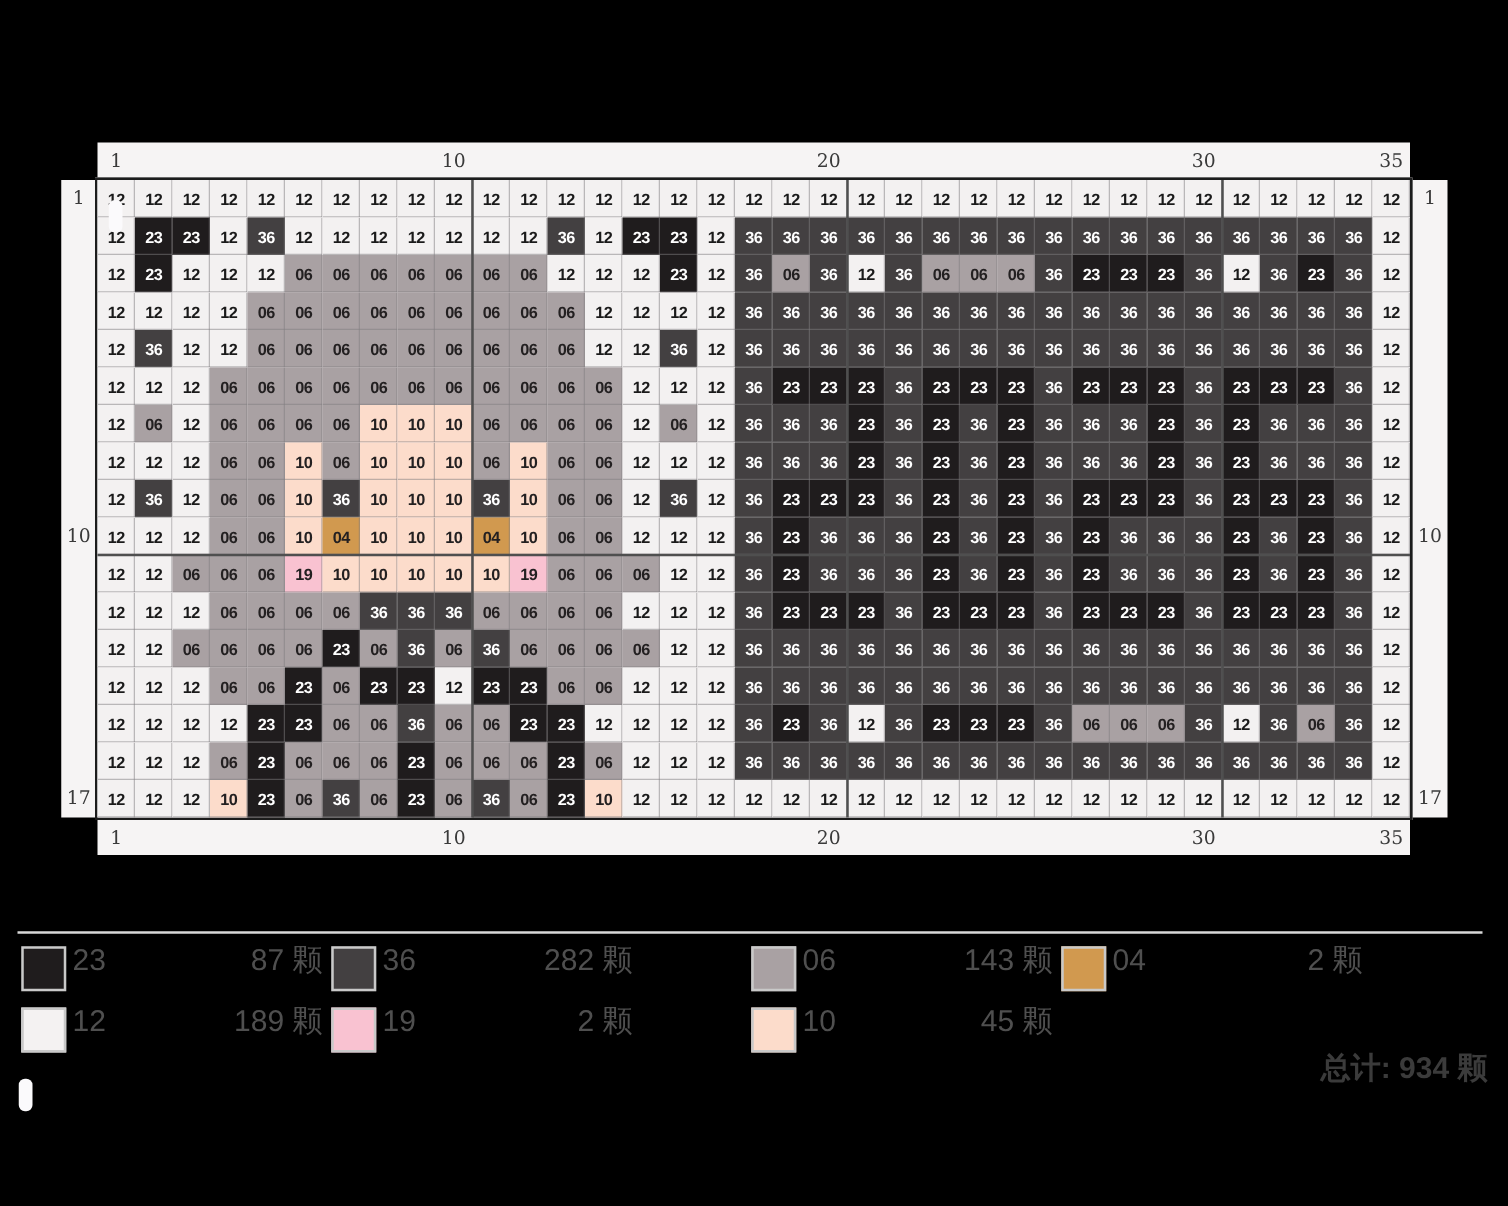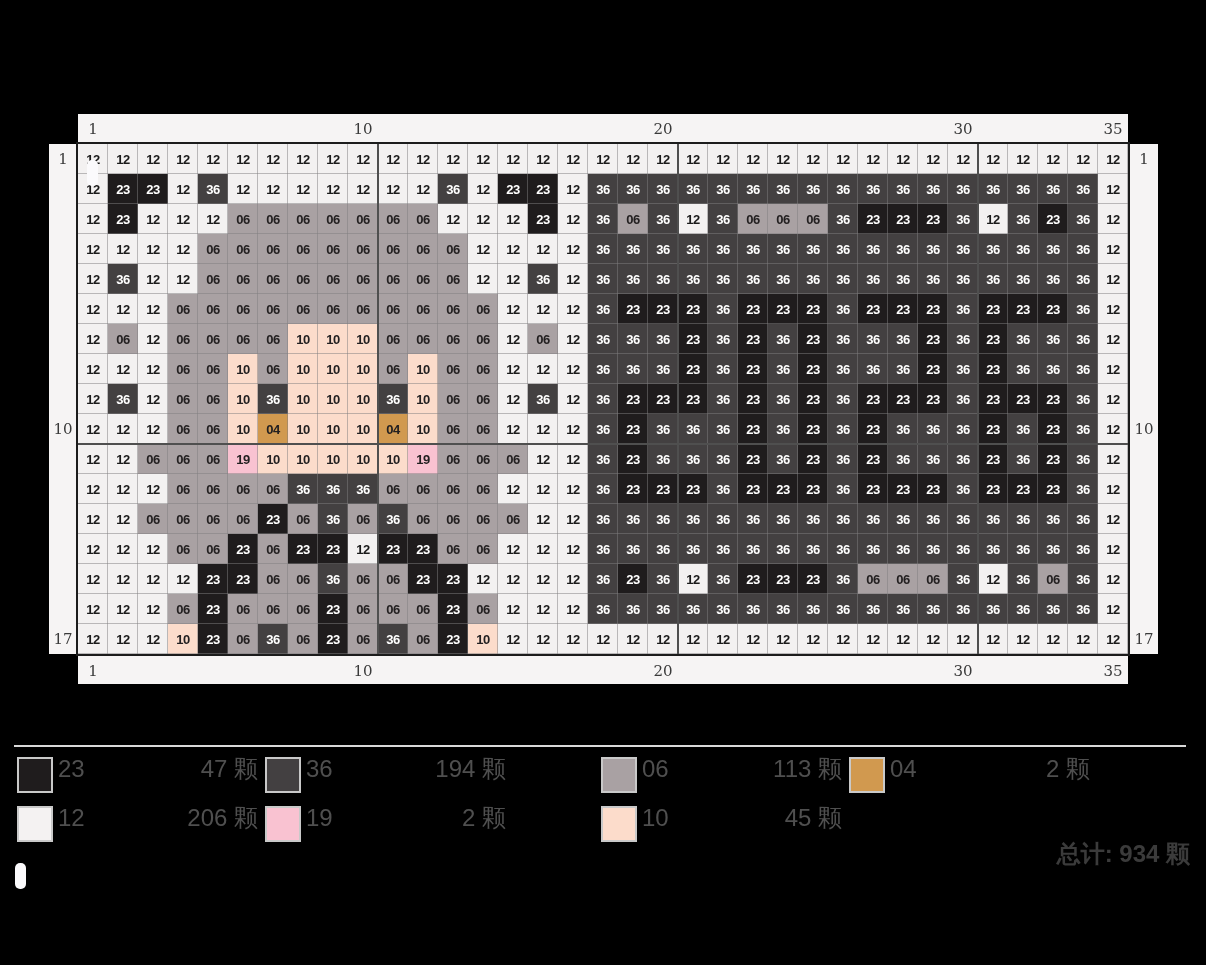--- a/index.html
+++ b/index.html
@@ -655,41 +655,41 @@
   </div>
 
   <div class="caret-pill" style="left:87px; top:160px;"></div>
   <div class="caret-pill" style="left:15px; top:863px;"></div>
 
   <div id="legend-divider"></div>
   <div id="legend">
       <div class="legend-entry" style="left: 17px; top: 757px;">
         <div class="legend-swatch" style="background: rgb(31, 28, 29);"></div>
         <div class="legend-code">23</div>
-        <div class="legend-count">47 颗</div>
+        <div class="legend-count">87 颗</div>
       </div>
       <div class="legend-entry" style="left: 265px; top: 757px;">
         <div class="legend-swatch" style="background: rgb(67, 64, 65);"></div>
         <div class="legend-code">36</div>
-        <div class="legend-count">194 颗</div>
+        <div class="legend-count">282 颗</div>
       </div>
       <div class="legend-entry" style="left: 601px; top: 757px;">
         <div class="legend-swatch" style="background: rgb(169, 161, 163);"></div>
         <div class="legend-code">06</div>
-        <div class="legend-count">113 颗</div>
+        <div class="legend-count">143 颗</div>
       </div>
       <div class="legend-entry" style="left: 849px; top: 757px;">
         <div class="legend-swatch" style="background: rgb(209, 153, 79);"></div>
         <div class="legend-code">04</div>
         <div class="legend-count">2 颗</div>
       </div>
       <div class="legend-entry" style="left: 17px; top: 806px;">
         <div class="legend-swatch" style="background: rgb(244, 242, 242);"></div>
         <div class="legend-code">12</div>
-        <div class="legend-count">206 颗</div>
+        <div class="legend-count">189 颗</div>
       </div>
       <div class="legend-entry" style="left: 265px; top: 806px;">
         <div class="legend-swatch" style="background: rgb(249, 194, 209);"></div>
         <div class="legend-code">19</div>
         <div class="legend-count">2 颗</div>
       </div>
       <div class="legend-entry" style="left: 601px; top: 806px;">
         <div class="legend-swatch" style="background: rgb(252, 220, 203);"></div>
         <div class="legend-code">10</div>
         <div class="legend-count">45 颗</div>

